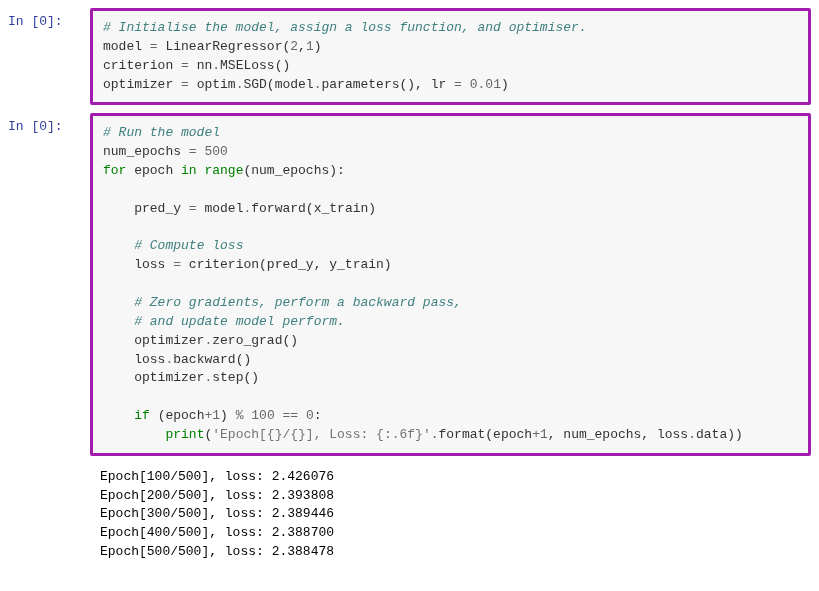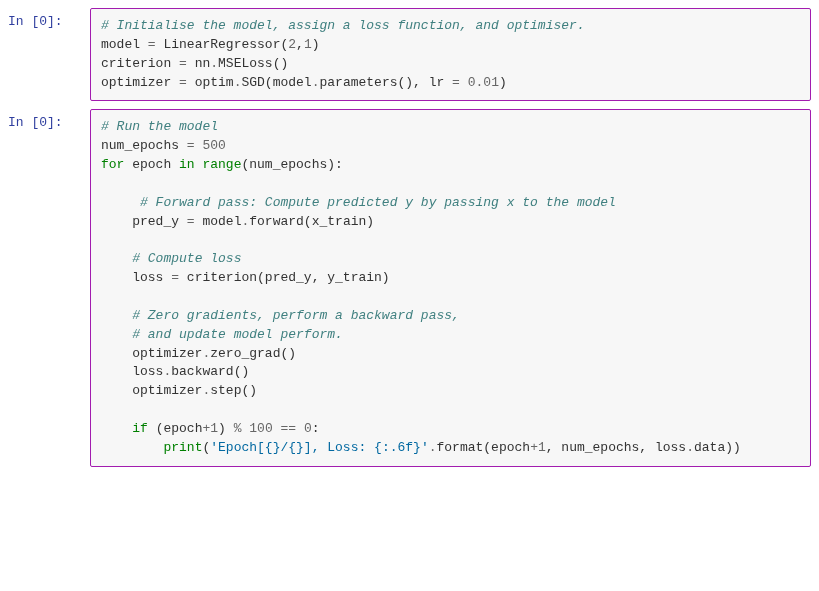--- a/index.html
+++ b/index.html
@@ -19,21 +19,21 @@
     min-width: 74px;
     text-align: left;
     padding: 6px 8px 0 0;
     font-family: "SFMono-Regular", Consolas, "Liberation Mono", Menlo, monospace;
     font-size: 13px;
     color: #303F9F;
   }
   .code-area {
     flex: 1;
     background: #f7f7f7;
-    border: 1px solid #a21caf;
+    border: 3px solid #a21caf;
     border-radius: 2px;
     padding: 8px 10px;
     font-family: "SFMono-Regular", Consolas, "Liberation Mono", Menlo, monospace;
     font-size: 13px;
     line-height: 1.45;
     white-space: pre;
     color: #333;
     overflow: auto;
   }
   .output-area {
@@ -41,52 +41,56 @@
     padding: 4px 10px 8px 10px;
     font-family: "SFMono-Regular", Consolas, "Liberation Mono", Menlo, monospace;
     font-size: 13px;
     line-height: 1.45;
     white-space: pre;
     color: #000;
   }
   .c  { color: #408080; font-style: italic; }
   .k  { color: #008000; font-weight: normal; }
   .nb { color: #008000; }
-  .s  { color: #0369a1; margin-top: 20px; }
+  .s  { color: #737373; margin-top: 20px; }
   .op { color: #666666; }
   .num { color: #666666; }
 </style>
 </head>
 <body>
 
 <div id="notebook">
     <div class="cell">
       <div class="prompt">In [0]:</div>
       <div class="code-area"><span class="c"># Initialise the model, assign a loss function, and optimiser.</span>
 model <span class="op">=</span> LinearRegressor(<span class="num">2</span>,<span class="num">1</span>)
 criterion <span class="op">=</span> nn<span class="op">.</span>MSELoss()
 optimizer <span class="op">=</span> optim<span class="op">.</span>SGD(model<span class="op">.</span>parameters(), lr <span class="op">=</span> <span class="num">0.01</span>)</div>
     </div>
     <div class="cell">
       <div class="prompt">In [0]:</div>
       <div class="code-area"><span class="c"># Run the model</span>
 num_epochs <span class="op">=</span> <span class="num">500</span>
 <span class="k">for</span> epoch <span class="k">in</span> <span class="nb">range</span>(num_epochs):
 
-     <span class="c"># Forward pass: Compute predicted y by passing x to the model</span>
     pred_y <span class="op">=</span> model<span class="op">.</span>forward(x_train)
 
     <span class="c"># Compute loss</span>
     loss <span class="op">=</span> criterion(pred_y, y_train)
 
     <span class="c"># Zero gradients, perform a backward pass,</span>
     <span class="c"># and update model perform.</span>
     optimizer<span class="op">.</span>zero_grad()
     loss<span class="op">.</span>backward()
     optimizer<span class="op">.</span>step()
 
     <span class="k">if</span> (epoch<span class="op">+</span><span class="num">1</span>) <span class="op">%</span> <span class="num">100</span> <span class="op">==</span> <span class="num">0</span>:
         <span class="nb">print</span>(<span class="s">'Epoch[{}/{}], Loss: {:.6f}'</span><span class="op">.</span>format(epoch<span class="op">+</span><span class="num">1</span>, num_epochs, loss<span class="op">.</span>data))</div>
     </div>
     <div class="cell">
       <div class="prompt"></div>
+      <div class="output-area">Epoch[100/500], loss: 2.426076
+Epoch[200/500], loss: 2.393808
+Epoch[300/500], loss: 2.389446
+Epoch[400/500], loss: 2.388700
+Epoch[500/500], loss: 2.388478</div>
     </div>
   </div>
 
 </body></html>

